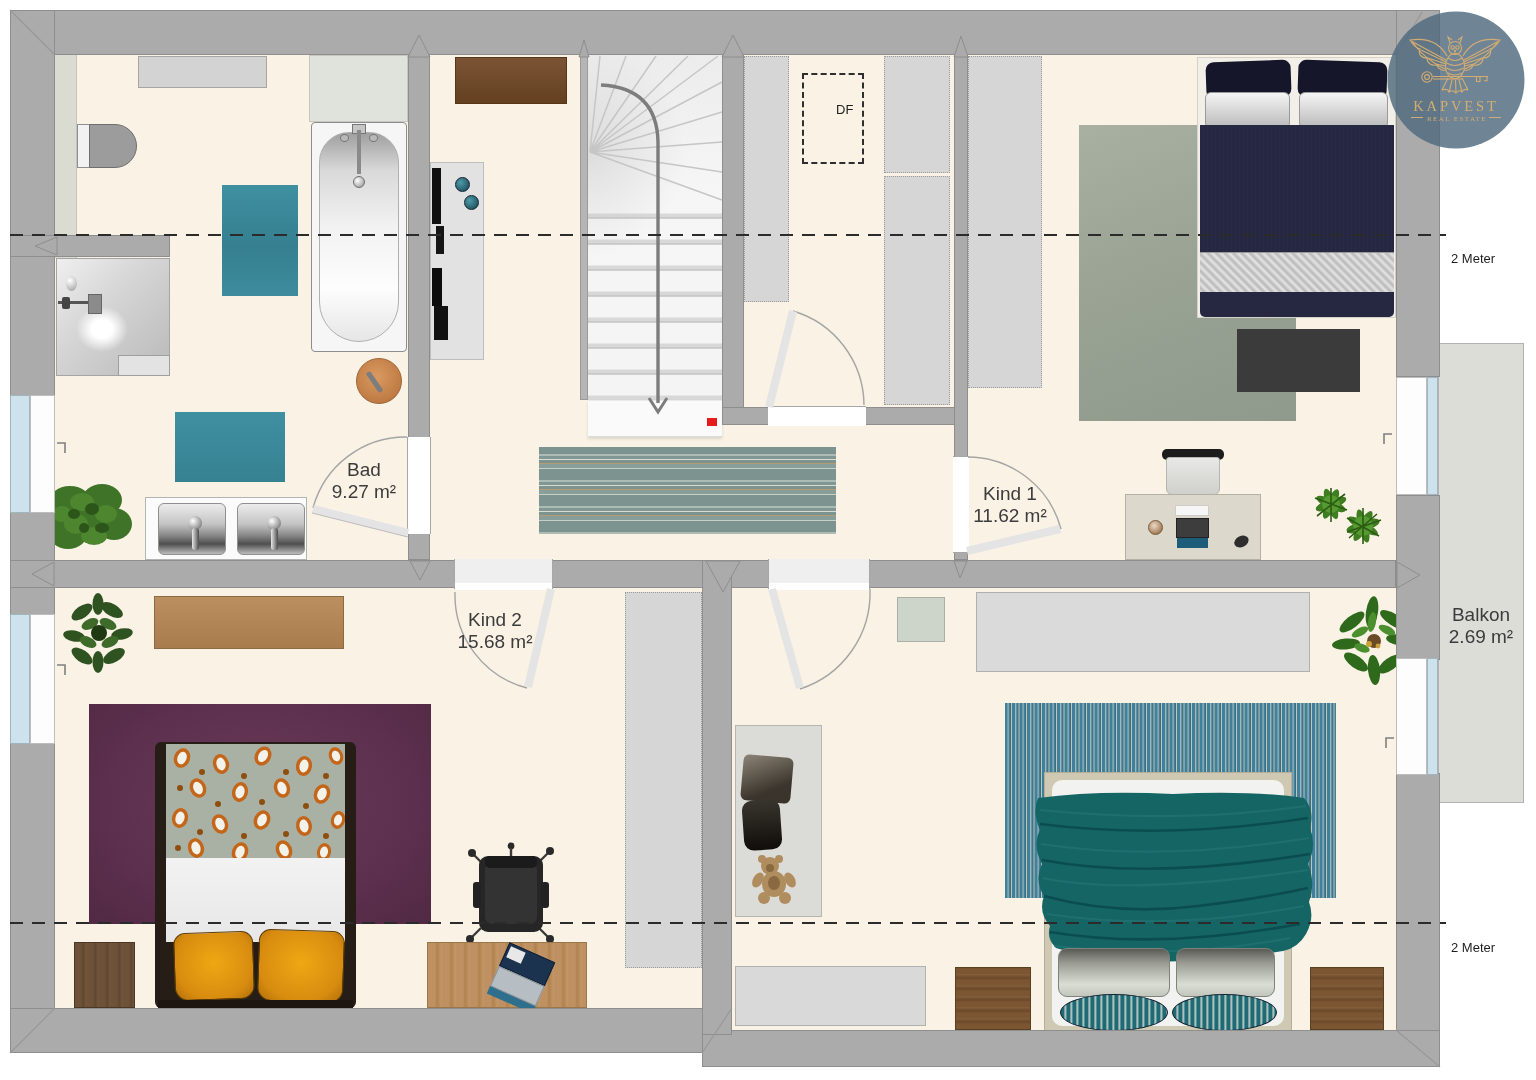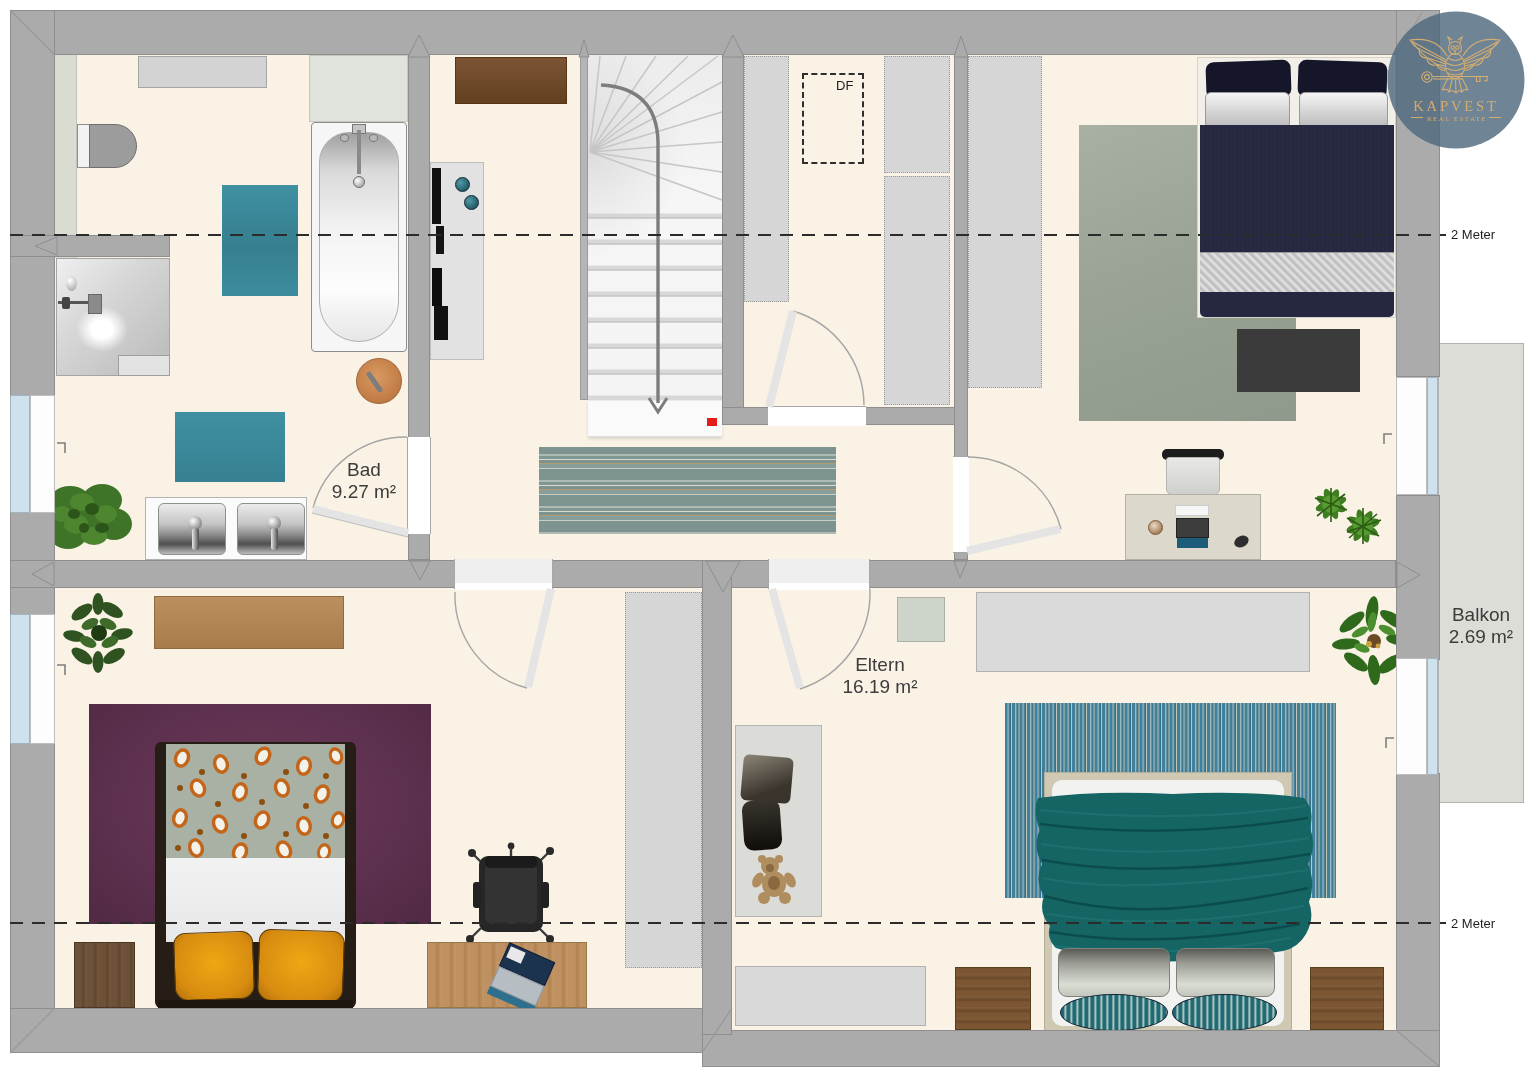--- a/index.html
+++ b/index.html
@@ -3,21 +3,21 @@
 <meta charset="utf-8">
 <style>
   html,body{margin:0;padding:0;background:#fff;}
   #plan{position:relative;width:1536px;height:1080px;background:#fff;overflow:hidden;
         font-family:"Liberation Sans",sans-serif;}
   .abs{position:absolute;box-sizing:border-box;}
   .wall{position:absolute;box-sizing:border-box;background:#ababab;border:1px solid #8e8e8e;}
   .floor{position:absolute;box-sizing:border-box;background:#f9f2e5;}
   .ward{position:absolute;box-sizing:border-box;background:#d6d6d6;border:1px dotted #9b9b9b;}
   .lbl{position:absolute;color:#3c3c3c;font-size:19px;line-height:22px;text-align:center;white-space:nowrap;}
-  .sm{position:absolute;color:#1e1e1e;font-size:13px;white-space:nowrap;}
+  .sm{position:absolute;color:#1e1e1e;font-size:13px;white-space:nowrap;margin-top:24px;}
 </style>
 </head>
 <body>
 <div id="plan">
 
 <div class="floor" style="left:10px;top:10px;width:1430px;height:578px;"></div>
 
 <div class="floor" style="left:10px;top:588px;width:722px;height:420px;"></div>
 
 <div class="floor" style="left:702px;top:588px;width:738px;height:442px;"></div>
@@ -531,22 +531,23 @@
     <text x="1456" y="111" font-family="Liberation Serif, serif" font-size="14.5" letter-spacing="2.9" fill="#d3ac72" text-anchor="middle">KAPVEST</text>
     <text x="1457" y="120.5" font-family="Liberation Serif, serif" font-size="7" letter-spacing="1.4" fill="#d3ac72" text-anchor="middle">REAL ESTATE</text>
     <path d="M1411 117.5 h12 M1489 117.5 h12" stroke="#d3ac72" stroke-width="1.1"></path>
   </g>
 </svg>
 
 <div class="lbl" style="left:284px;top:459px;width:160px;">Bad<br>9.27 m²</div>
 
 
 
-
-
-<div class="lbl" style="left:800px;top:654px;width:160px;">Eltern<br>16.19 m²</div>
+<div class="lbl" style="left:930px;top:483px;width:160px;">Kind 1<br>11.62 m²</div>
+
+<div class="lbl" style="left:415px;top:609px;width:160px;">Kind 2<br>15.68 m²</div>
+
 
 <div class="lbl" style="left:1401px;top:604px;width:160px;">Balkon<br>2.69 m²</div>
 
 <div class="sm" style="left:1451px;top:227px;">2 Meter</div>
 
 <div class="sm" style="left:1451px;top:916px;">2 Meter</div>
 </div>
 
 </body></html>

